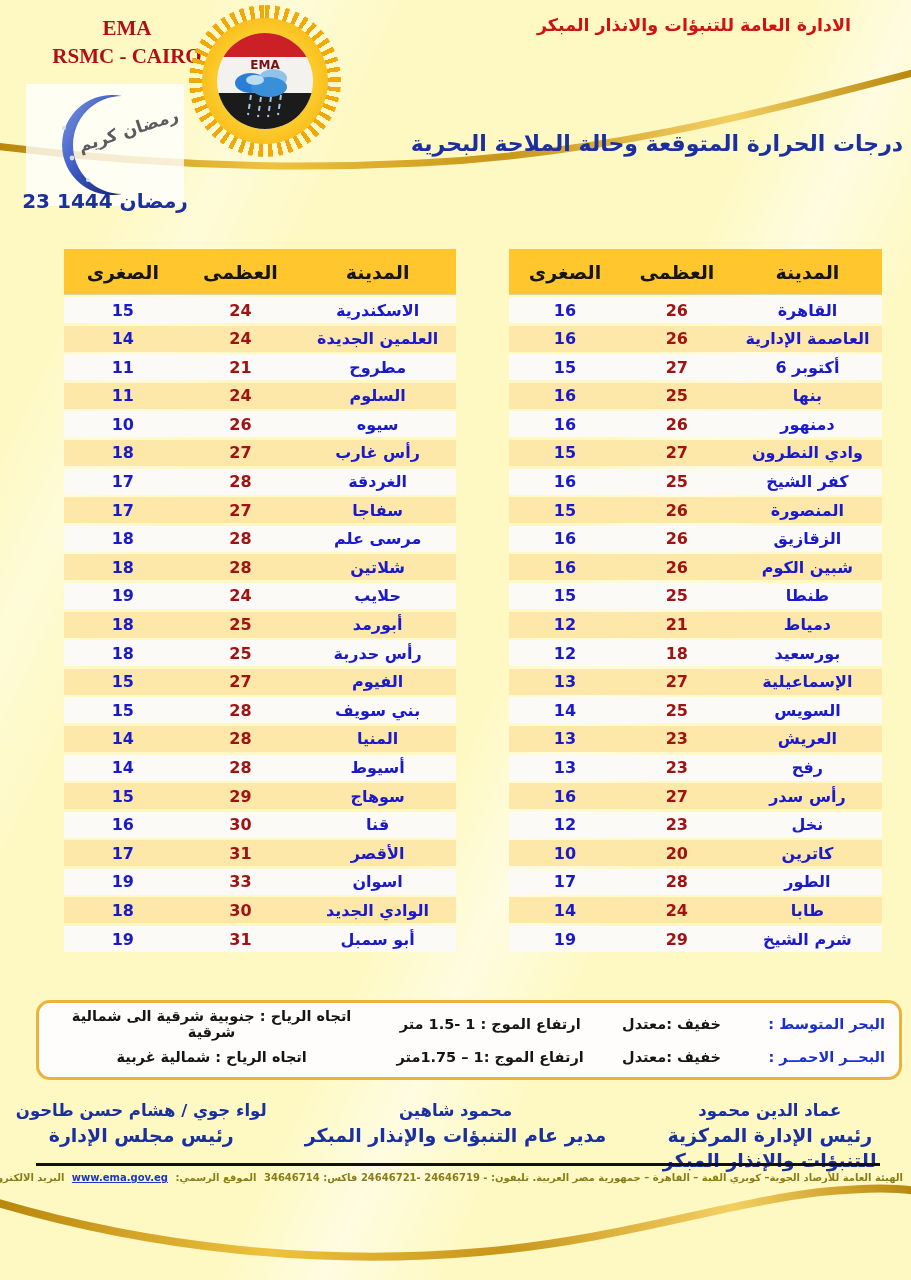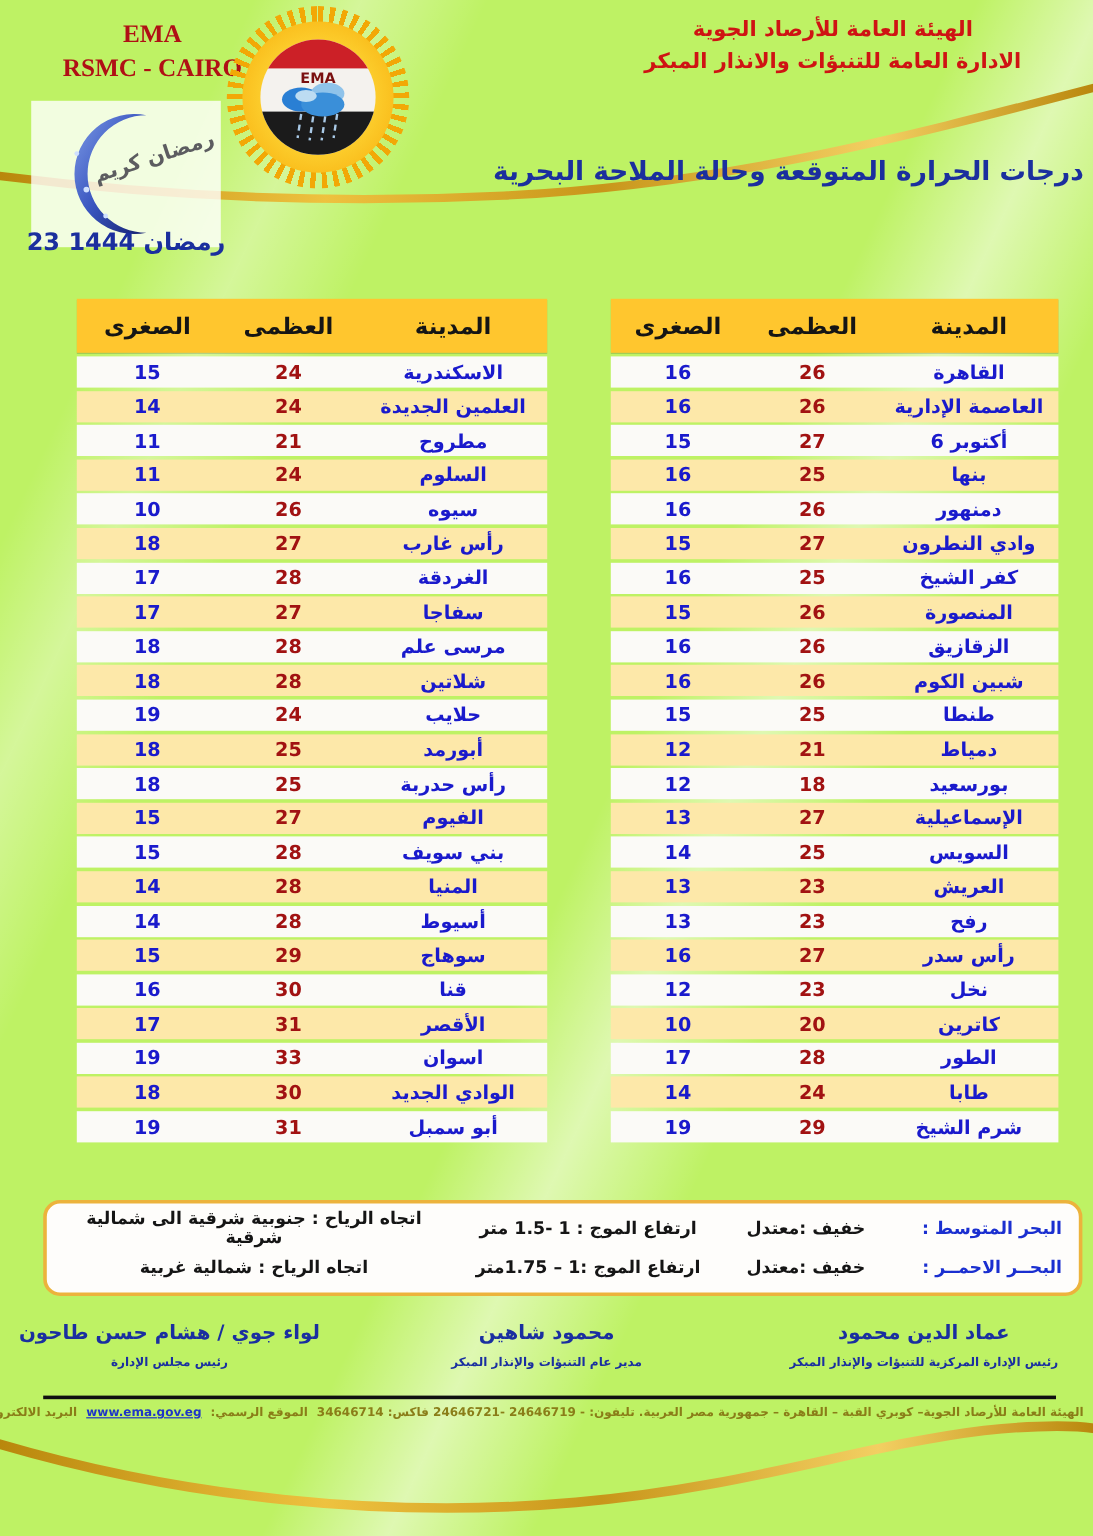--- a/index.html
+++ b/index.html
@@ -1,18 +1,18 @@
 <!DOCTYPE html>
 <html lang="ar"><head>
 <meta charset="utf-8">
 <style>
   html,body{margin:0;padding:0;background:#d8d8d6;}
   .page{
     position:relative;width:911px;height:1280px;margin:0 auto;
-    background:#bef264;overflow:hidden;
+    background:#fef9c3;overflow:hidden;
     font-family:"DejaVu Sans",sans-serif;
   }
   .page::before{
     content:"";position:absolute;inset:0;pointer-events:none;z-index:1;
     background:
       linear-gradient(115deg,rgba(255,255,255,0) 54%,rgba(255,255,255,.5) 61%,rgba(255,255,255,0) 69%),
       linear-gradient(115deg,rgba(255,255,255,0) 14%,rgba(255,255,255,.35) 20%,rgba(255,255,255,0) 27%);
   }
   .waves{position:absolute;inset:0;width:911px;height:1280px;pointer-events:none;z-index:2;}
 
@@ -78,21 +78,21 @@
   
   .sigs{
     position:absolute;left:0;top:1098px;width:911px;z-index:3;direction:rtl;
     display:flex;color:#1a2fa0;font-weight:bold;text-align:center;
   }
   .sig{line-height:25px;}
   .sig:nth-child(1){width:31%;}
   .sig:nth-child(2){width:38%;}
   .sig:nth-child(3){width:31%;}
   .sig .name{font-size:16.5px;}
-  .sig .title{font-size:10px;}
+  .sig .title{font-size:19px;}
   .divider{position:absolute;left:36px;top:1163px;width:844px;height:3px;background:#101010;z-index:3;}
   .contact{
     position:absolute;left:6px;top:1172px;width:899px;z-index:3;direction:rtl;
     text-align:center;font-size:10px;font-weight:bold;color:#8a7d18;white-space:nowrap;
   }
   .contact a{color:#1f35c8;text-decoration:underline;direction:ltr;unicode-bidi:embed;margin:0 2px;}
   .contact .lbl{margin:0 2px;}
 </style>
 </head>
 <body>
@@ -159,21 +159,20 @@
       </defs>
       <path d="M 96 12 A 50 50 0 1 0 96 110 A 41 41 0 1 1 96 12 Z" fill="url(#moon)"></path>
       <circle cx="38" cy="44" r="2" fill="#cfe0ff"></circle>
       <circle cx="46" cy="74" r="2.4" fill="#cfe0ff"></circle>
       <circle cx="62" cy="96" r="2" fill="#cfe0ff"></circle>
       <text x="104" y="52" text-anchor="middle" font-size="17" font-weight="bold" fill="#5c5c60" font-family="DejaVu Sans, sans-serif" transform="rotate(-18 104 52)">رمضان كريم</text>
     </svg>
   </div>
 
   <div class="org-ar">
-    <div>الهيئة العامة للأرصاد الجوية</div>
     <div>الادارة العامة للتنبؤات والانذار المبكر</div>
   </div>
 
   <div class="main-title">
     <div>درجات الحرارة المتوقعة وحالة الملاحة البحرية</div>
   </div>
 
   <div class="hijri">23 رمضان 1444</div>
 
   <div class="ttable left">

